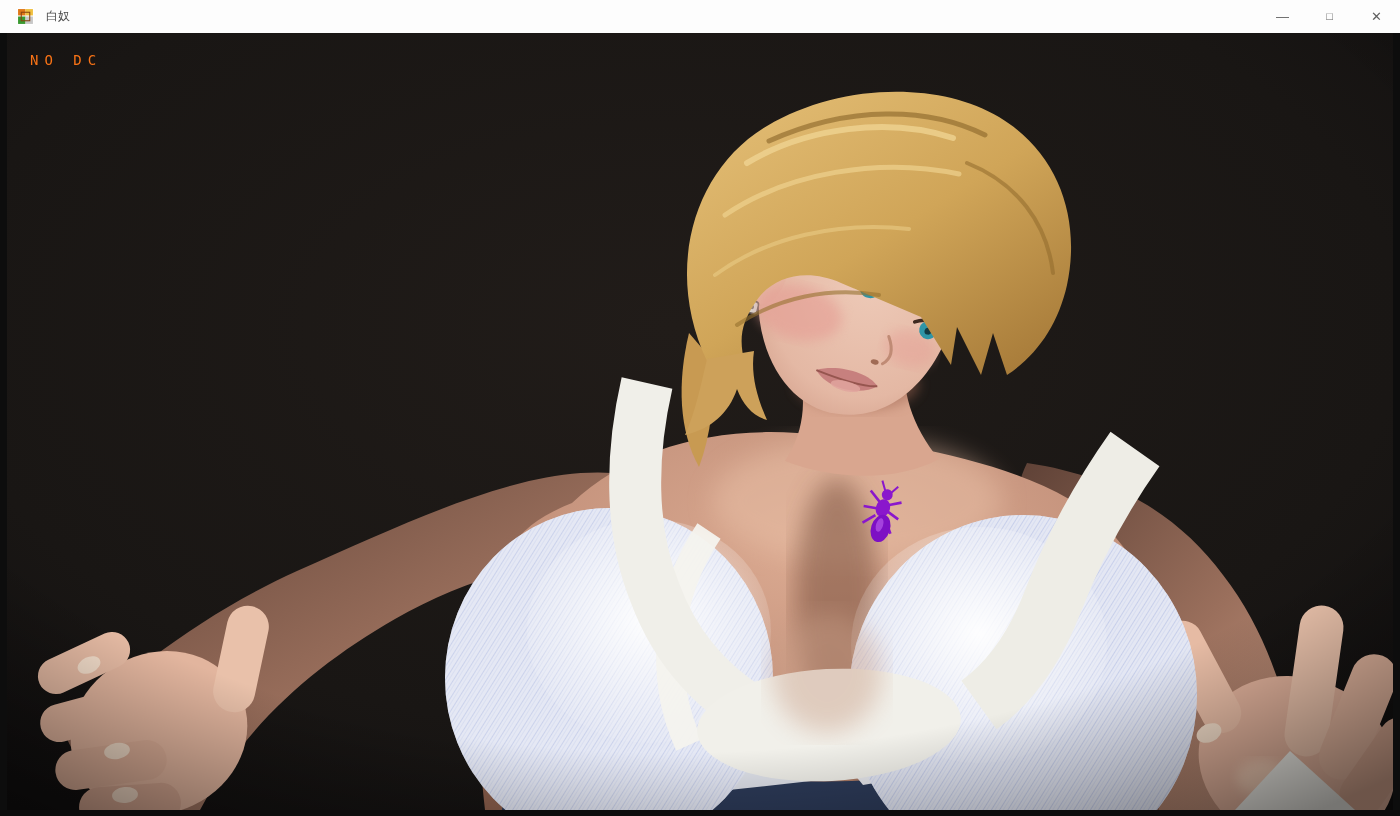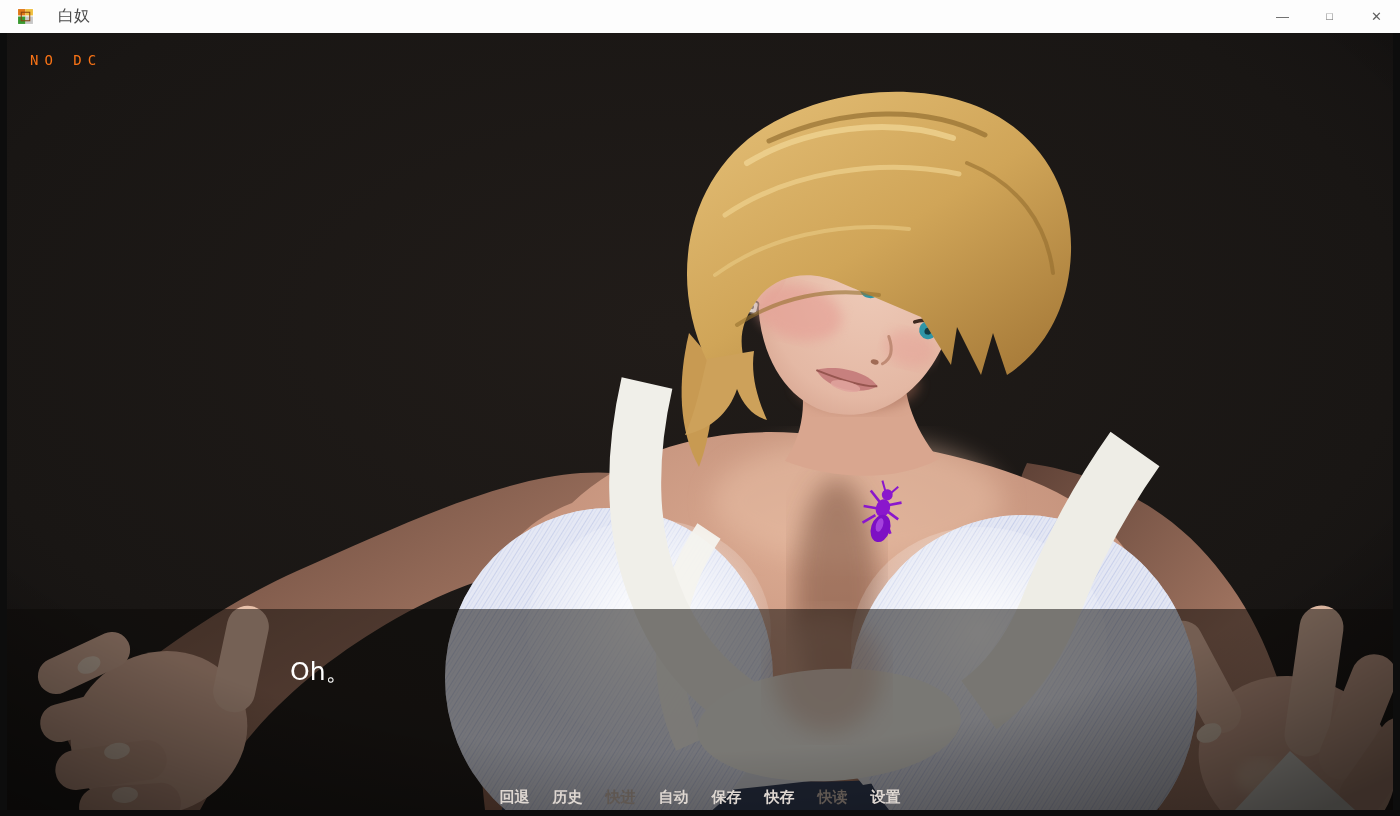--- a/index.html
+++ b/index.html
@@ -7,21 +7,21 @@
     width:1400px;height:816px;position:relative;overflow:hidden;
     background:#0d0d0d;
     font-family:"Liberation Sans", sans-serif;
   }
   
   .titlebar{
     position:absolute;top:0;left:0;right:0;height:33px;
     background:#fdfdfd;display:flex;align-items:center;z-index:30;
   }
   .app-icon{width:17px;height:17px;margin-left:17px;flex:0 0 auto;}
-  .title-text{margin-left:24px;font-size:16px;color:#4a4a4a;}
+  .title-text{margin-left:12px;font-size:12px;color:#4a4a4a;}
   .win-controls{margin-left:auto;display:flex;height:100%;}
   .win-btn{
     width:47px;height:100%;display:flex;align-items:center;justify-content:center;
     color:#5f5f5f;font-size:13px;cursor:default;user-select:none;
   }
   .win-btn.maximize span{font-size:11px;transform:translateY(-1px);}
   
   .client{
     position:absolute;left:7px;right:7px;top:33px;bottom:6px;
     background:#191614;overflow:hidden;z-index:10;
@@ -264,27 +264,13 @@
       <path d="M 762 108 C 842 72 922 74 978 102" stroke="#8f6a2c" stroke-width="5" fill="none" opacity="0.65" stroke-linecap="round"></path>
       <path d="M 730 292 C 772 264 822 254 872 262" stroke="#96712f" stroke-width="4" fill="none" opacity="0.6" stroke-linecap="round"></path>
       <path d="M 960 130 C 1010 150 1040 190 1046 240" stroke="#8f6a2c" stroke-width="4" fill="none" opacity="0.55" stroke-linecap="round"></path>
     </g>
 
     <rect x="0" y="0" width="1386" height="777" fill="url(#vin)"></rect>
   </svg>
 
   <div class="hud-label">NO DC</div>
 
-  <div class="textbox">
-    <div class="dialogue-text">Oh。</div>
-
-    <div class="quick-menu">
-      <span class="qm-item">回退</span>
-      <span class="qm-item">历史</span>
-      <span class="qm-item disabled">快进</span>
-      <span class="qm-item">自动</span>
-      <span class="qm-item">保存</span>
-      <span class="qm-item">快存</span>
-      <span class="qm-item disabled">快读</span>
-      <span class="qm-item">设置</span>
-    </div>
-  </div>
 </div>
 
 </body></html>

